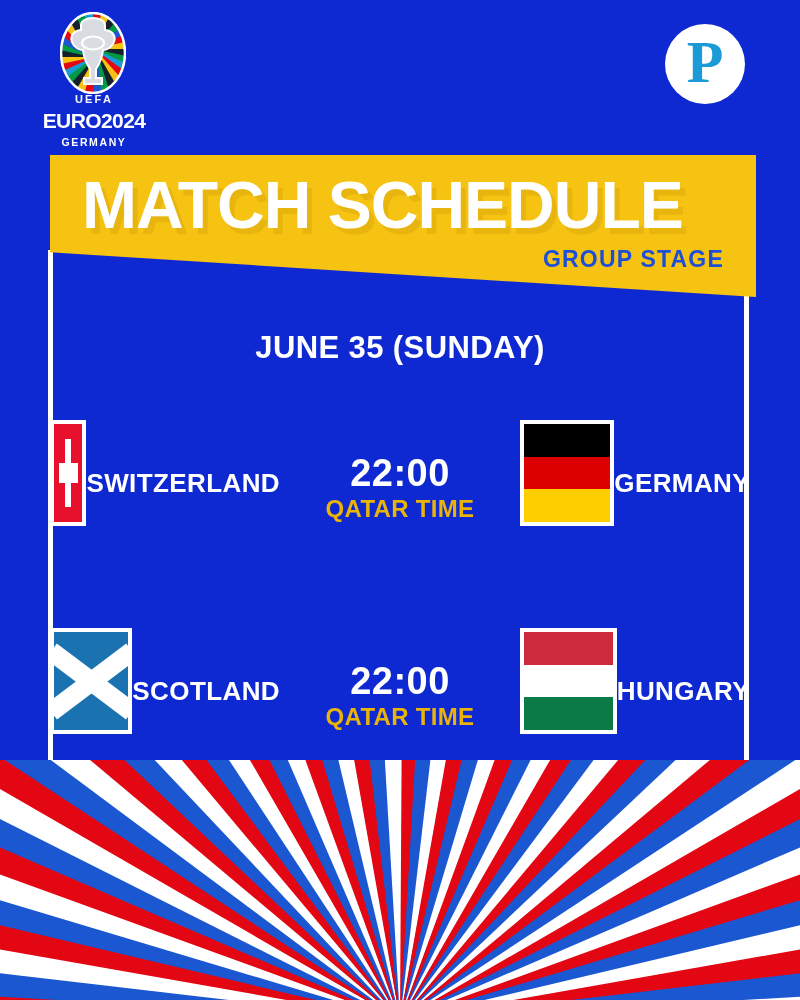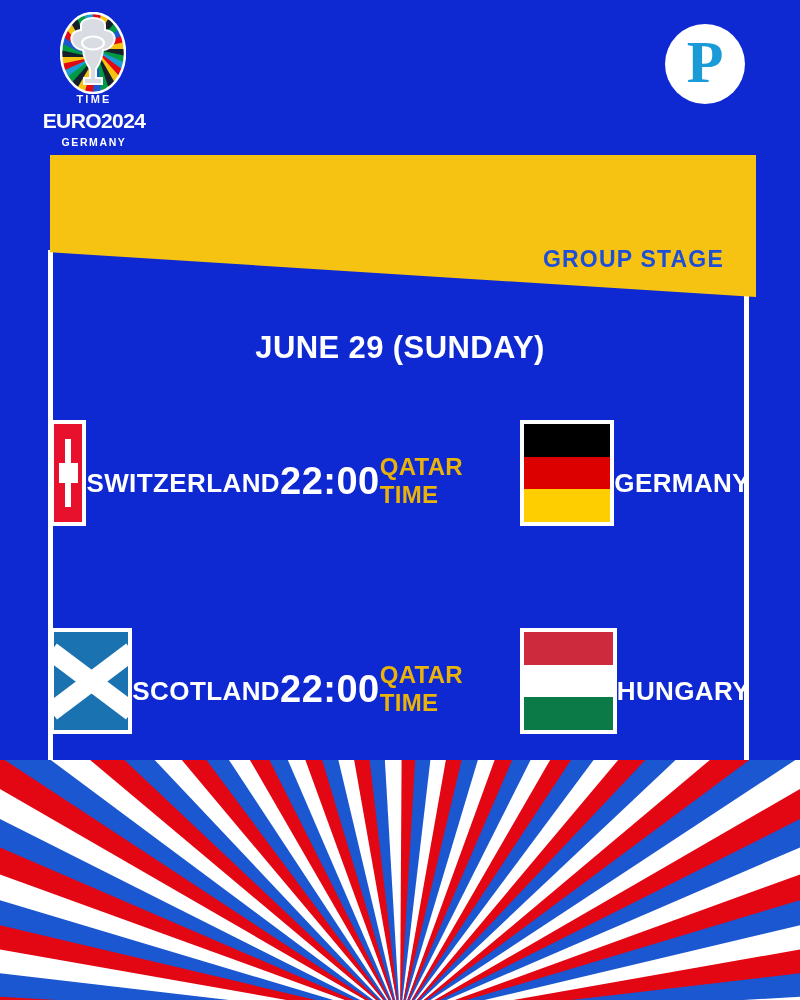--- a/index.html
+++ b/index.html
@@ -139,21 +139,21 @@
   }
   .team-name {
     margin-top:20px;
     font-size:26px; font-weight:800;
     color:#ffffff; letter-spacing:.4px;
     white-space:nowrap;
   }
 
   .centre {
     width:240px;
-    display:flex; flex-direction:row; align-items:center;
+    display:flex; flex-direction:column; align-items:center;
     padding-top:32px;
   }
   .kick-time {
     font-size:38px; font-weight:800;
     color:#ffffff; letter-spacing:.5px; line-height:42px;
   }
   .kick-zone {
     font-size:24px; font-weight:700;
     color:#eab308; letter-spacing:.3px; line-height:28px;
     margin-top:1px;
@@ -310,39 +310,40 @@
         </g>
         <path d="M33 6 C26 6 21 9 21 13 L21 18 C13 19 10 24 12 30 C14 36 20 38 23 38
                  C24 48 28 54 30 57 L30 66 L24 66 L24 72 L42 72 L42 66 L36 66 L36 57
                  C38 54 42 48 43 38 C46 38 52 36 54 30 C56 24 53 19 45 18 L45 13
                  C45 9 40 6 33 6 Z" fill="#d9dde3" stroke="#ffffff" stroke-width="2"></path>
         <ellipse cx="33" cy="31" rx="11" ry="6.5" fill="none" stroke="#ffffff" stroke-width="2.2"></ellipse>
       </g>
       <ellipse cx="33" cy="41" rx="32" ry="40" fill="none" stroke="#ffffff" stroke-width="2.5"></ellipse>
     </svg>
     <div id="euro-wordmark">
-      <div class="uefa-arc">TIME</div>
+      <div class="uefa-arc">UEFA</div>
       <div class="euro-big">EURO2024</div>
       <div class="germany-sub">GERMANY</div>
     </div>
   </div>
 
   <div id="p-logo">
     <span>P</span>
   </div>
 
   <div class="rail" id="rail-left"></div>
   <div class="rail" id="rail-right"></div>
 
   <div id="banner">
+    <div id="banner-title">MATCH SCHEDULE</div>
     <div id="banner-sub">GROUP STAGE</div>
   </div>
 
   <div id="date-row">
-    <div id="date-heading">JUNE 29  (SUNDAY)</div>
+    <div id="date-heading">JUNE 35  (SUNDAY)</div>
   </div>
 
   <div class="match" id="match-0">
 
     <div class="team">
       <div class="flag-wrap">
         <div class="flag flag-ch">
           <div class="bar-h"></div>
             <div class="bar-v"></div>
         </div>

